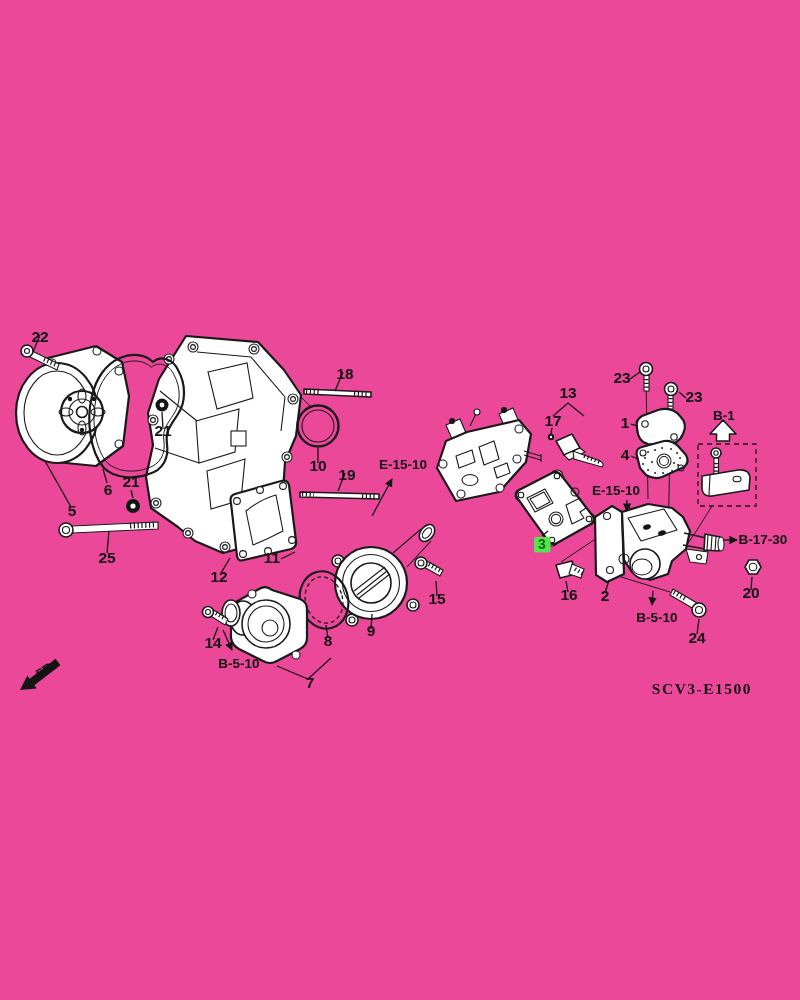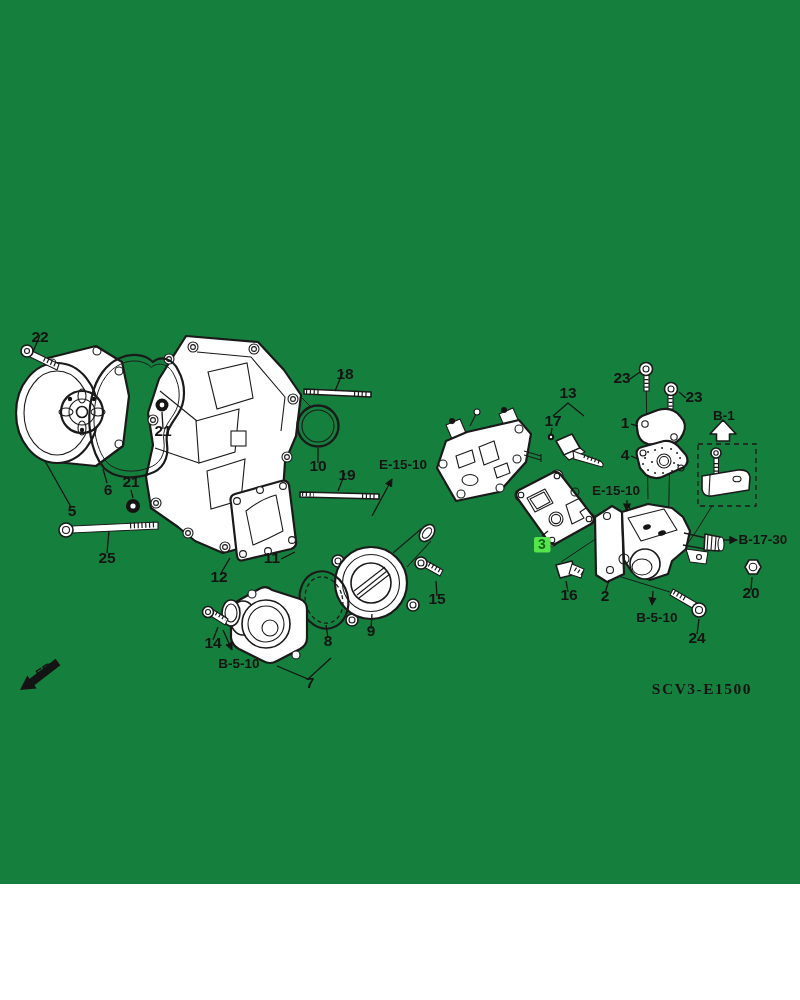--- a/index.html
+++ b/index.html
@@ -1,16 +1,16 @@
 <!DOCTYPE html>
 <html><head>
 <meta charset="utf-8">
 <style>
   html,body{margin:0;padding:0;background:#ffffff;}
-  .page{position:relative;width:800px;height:884px;background:#15803d;overflow:hidden;
+  .page{position:relative;width:800px;height:1000px;background:#ec4899;overflow:hidden;
         font-family:"Liberation Sans",sans-serif;}
   svg{position:absolute;left:0;top:0;}
   .o2 {fill:#ffffff;stroke:#1a1a1a;stroke-width:2.2;stroke-linejoin:round;}
   .o15{fill:#ffffff;stroke:#1a1a1a;stroke-width:1.6;stroke-linejoin:round;}
   .o1 {fill:none;stroke:#1a1a1a;stroke-width:1.1;stroke-linejoin:round;}
   .o1f{fill:#ffffff;stroke:#1a1a1a;stroke-width:1.1;}
   .ln2{fill:none;stroke:#1a1a1a;stroke-width:2.2;}
   .ld {fill:none;stroke:#141414;stroke-width:1.3;}
   .cl {fill:none;stroke:#1a1a1a;stroke-width:1;}
   .dsh{fill:none;stroke:#1a1a1a;stroke-width:1.3;stroke-dasharray:5 4;}

